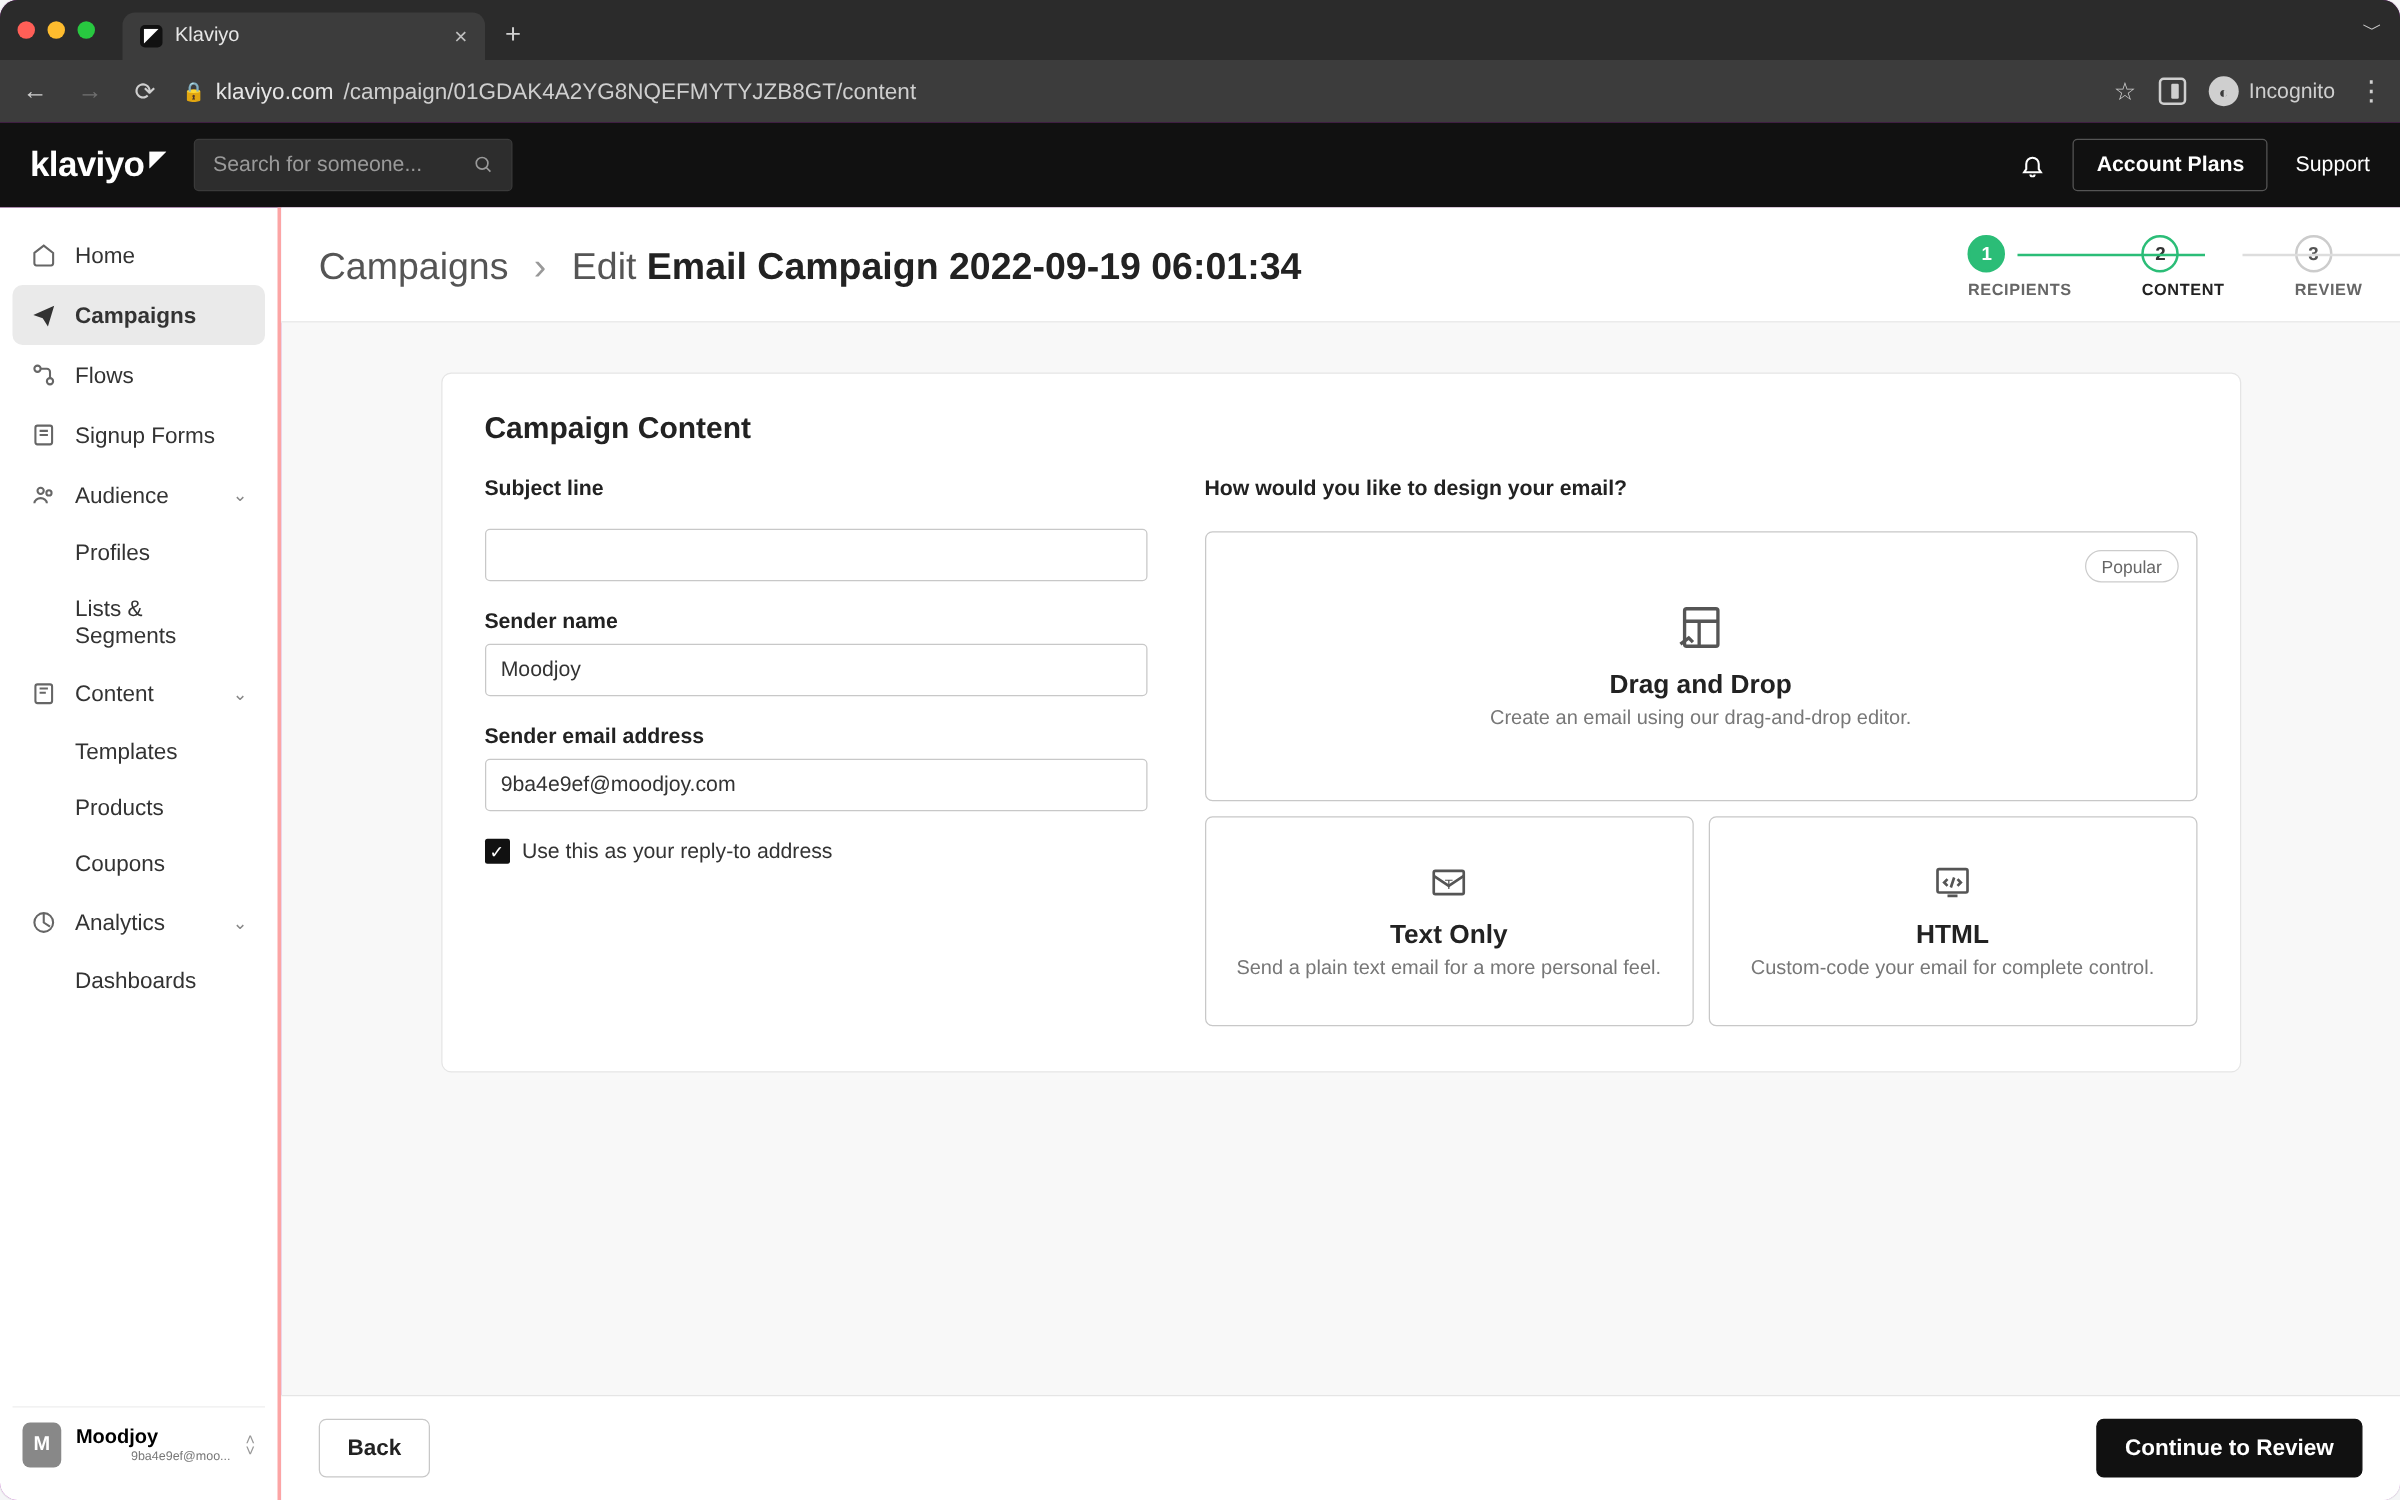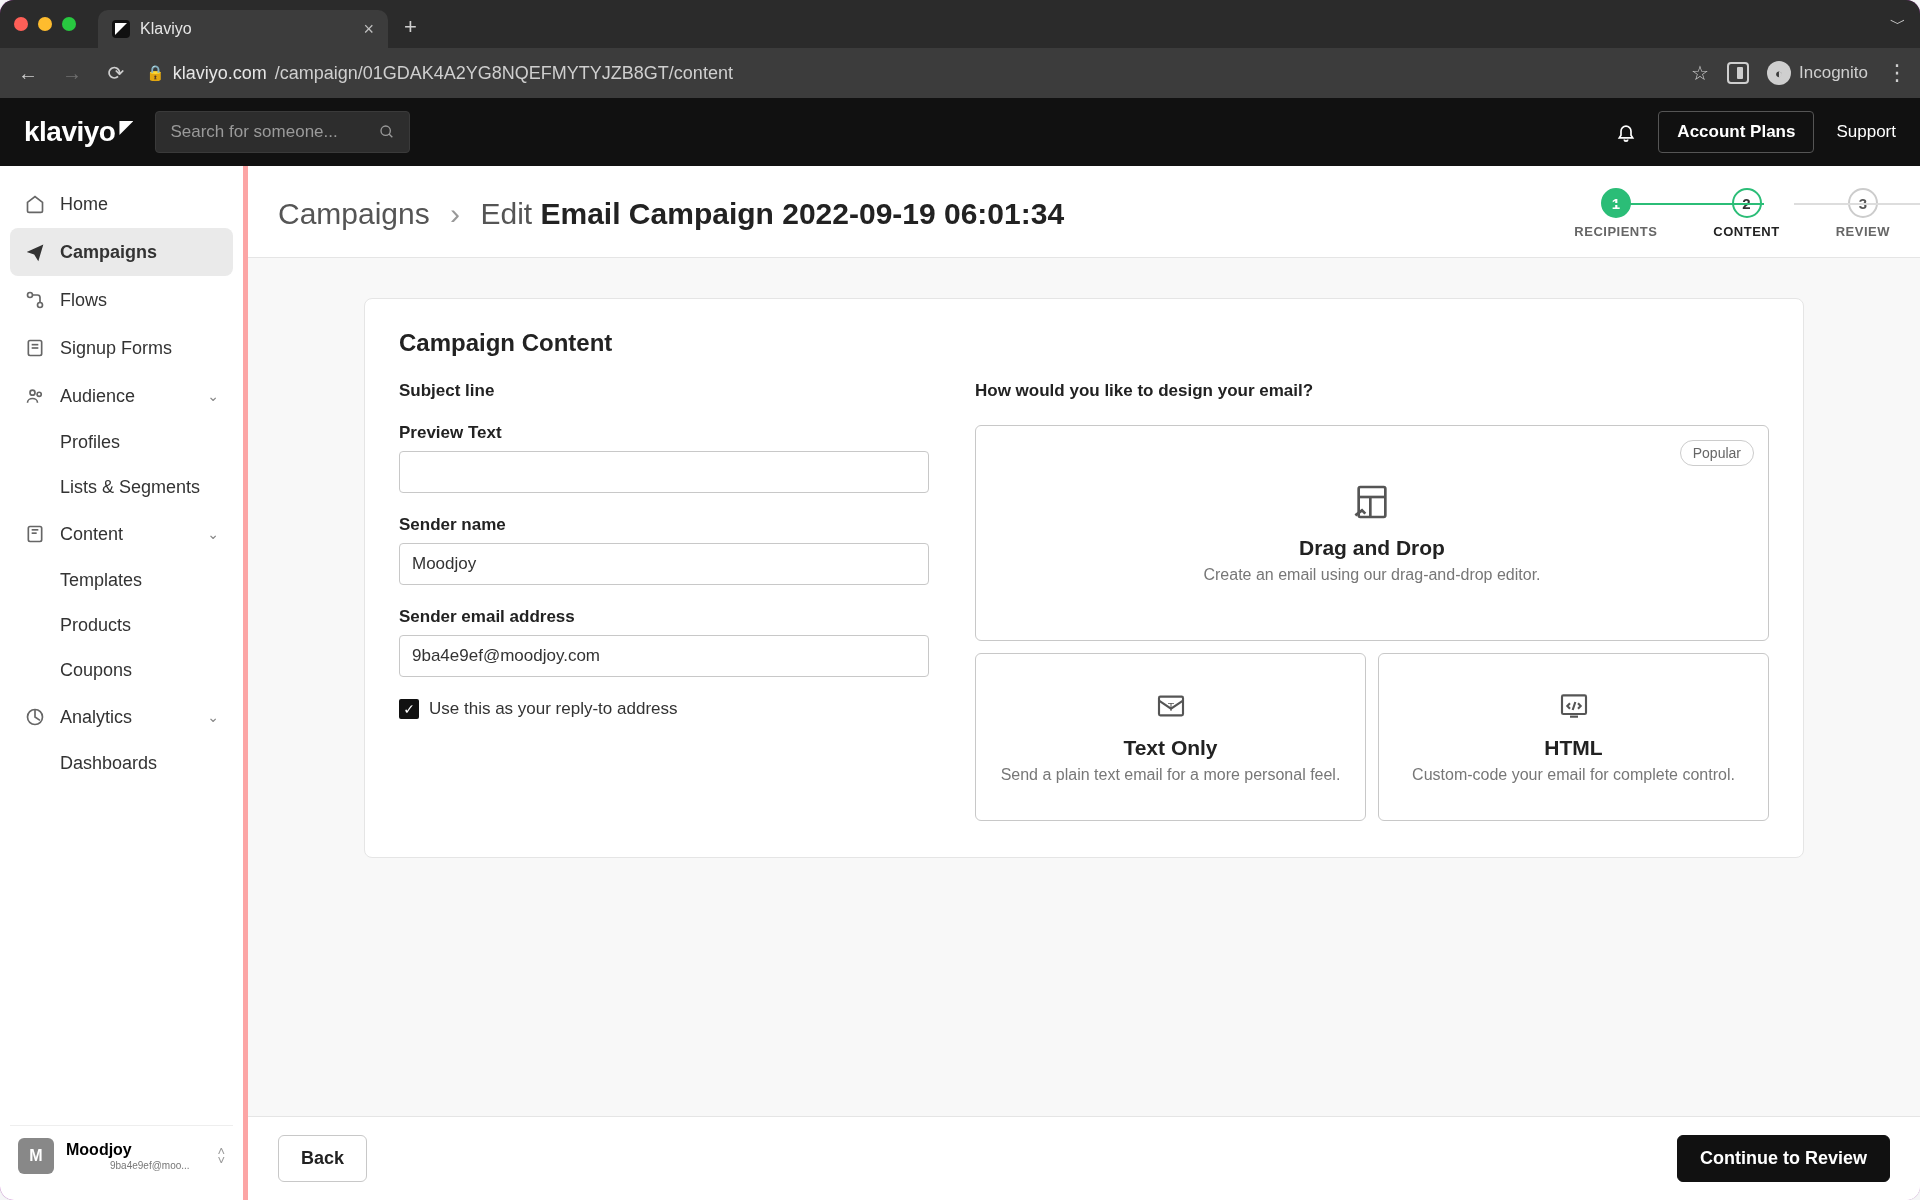--- a/index.html
+++ b/index.html
@@ -43,41 +43,41 @@
 .logo .mark { width: 14px; height: 14px; background: #fff; clip-path: polygon(0 0, 100% 0, 0 100%); display:inline-block; margin-top:-8px; }
 .search { background: #2d2d2d; border: 1px solid #3a3a3a; border-radius: 4px; height: 42px; width: 255px; display: flex; align-items: center; padding: 0 14px; color: #9a9a9a; font-size: 17px; }
 .search .mag { margin-left: auto; }
 .appheader .spacer { flex: 1; }
 .bell { color: #fff; font-size: 20px; }
 .planbtn { border: 1px solid #555; color: #fff; background: transparent; border-radius: 4px; padding: 10px 18px; font-size: 17px; font-weight: 600; }
 .support { color: #fff; font-size: 17px; }
 
 
 .body { flex: 1; display: flex; min-height: 0; }
-.sidebar { width: 248px; border-right: 5px solid #fca5a5; background: #fff; display: flex; flex-direction: column; padding: 14px 10px; }
+.sidebar { width: 225px; border-right: 3px solid #fca5a5; background: #fff; display: flex; flex-direction: column; padding: 14px 10px; }
 .side-item { display: flex; align-items: center; gap: 14px; padding: 13px 14px; border-radius: 8px; color: #333; font-size: 18px; }
 .side-item.active { background: #eaeaea; font-weight: 600; }
 .side-item .ico { width: 22px; height: 22px; display: flex; align-items: center; justify-content: center; color: #666; }
 .side-item .chev { margin-left: auto; color: #888; font-size: 14px; }
 .sub-item { padding: 12px 14px 12px 50px; color: #333; font-size: 18px; border-radius: 8px; }
 .side-footer { margin-top: auto; display: flex; align-items: center; gap: 12px; padding: 12px 8px; border-top: 1px solid #eee; }
 .side-footer .avatar { width: 36px; height: 36px; background: #888; color: #fff; border-radius: 6px; display:flex; align-items:center; justify-content:center; font-weight:600; }
 .side-footer .meta { display:flex; flex-direction:column; line-height:1.2; }
 .side-footer .meta .n { font-weight:600; font-size:16px; }
 .side-footer .meta .e { font-size:10px; color:#777; max-width:150px; white-space:nowrap; overflow:hidden; text-overflow:ellipsis;margin-left:44px; }
 .side-footer .updown { color:#999; font-size:13px; display:flex; flex-direction:column; line-height:0.7; margin-left:auto; }
 
 .main { flex: 1; display: flex; flex-direction: column; background: #f8f8f8; min-width:0; }
 .pagehead { background: #fff; border-bottom: 1px solid #e5e5e5; padding: 22px 30px 18px; display:flex; align-items:center; }
 .bc { font-size: 30px; color: #555; font-weight:400; }
 .bc .sep { margin: 0 12px; color:#999; }
 .bc .edit { color:#555; }
 .bc strong { color:#222; font-weight:700; }
 .stepper { margin-left:auto; display:flex; align-items:flex-start; gap: 56px; position:relative; }
-.step { display:flex; flex-direction:column; align-items:center; gap:6px; }
+.step { display:flex; flex-direction:column; align-items:flex-start; gap:6px; }
 .step .dot { width:30px; height:30px; border-radius:50%; border:2px solid #ccc; display:flex; align-items:center; justify-content:center; font-size:15px; color:#555; background:#fff; font-weight:600; }
 .step.done .dot { background:#2bbd77; border-color:#2bbd77; color:#fff; }
 .step.active .dot { border-color:#2bbd77; color:#333; }
 .step .lbl { font-size:13px; letter-spacing:0.5px; color:#666; font-weight:600; }
 .step.active .lbl { color:#222; }
 .stepper { position:relative; }
 .stepper::before { content:""; position:absolute; top:15px; left:40px; width:150px; height:2px; background:#2bbd77; }
 .stepper::after { content:""; position:absolute; top:15px; left:220px; width:150px; height:2px; background:#ddd; }
 
 .content-wrap { flex:1; overflow:auto; padding: 40px 40px 20px; }
@@ -299,21 +299,20 @@
 
       <div class="content-wrap">
         <div class="card">
           <h2>Campaign Content</h2>
           <div class="cols">
             <div class="colL">
               <div class="fld">
                 <label>Subject line</label>
               </div>
               <div class="fld">
-                <label>Preview Text</label>
                 <input class="tin" value="" style="">
               </div>
               <div class="fld">
                 <label>Sender name</label>
                 <input class="tin" value="Moodjoy" style="">
               </div>
               <div class="fld">
                 <label>Sender email address</label>
                 <input class="tin" value="9ba4e9ef@moodjoy.com" style="">
               </div>

